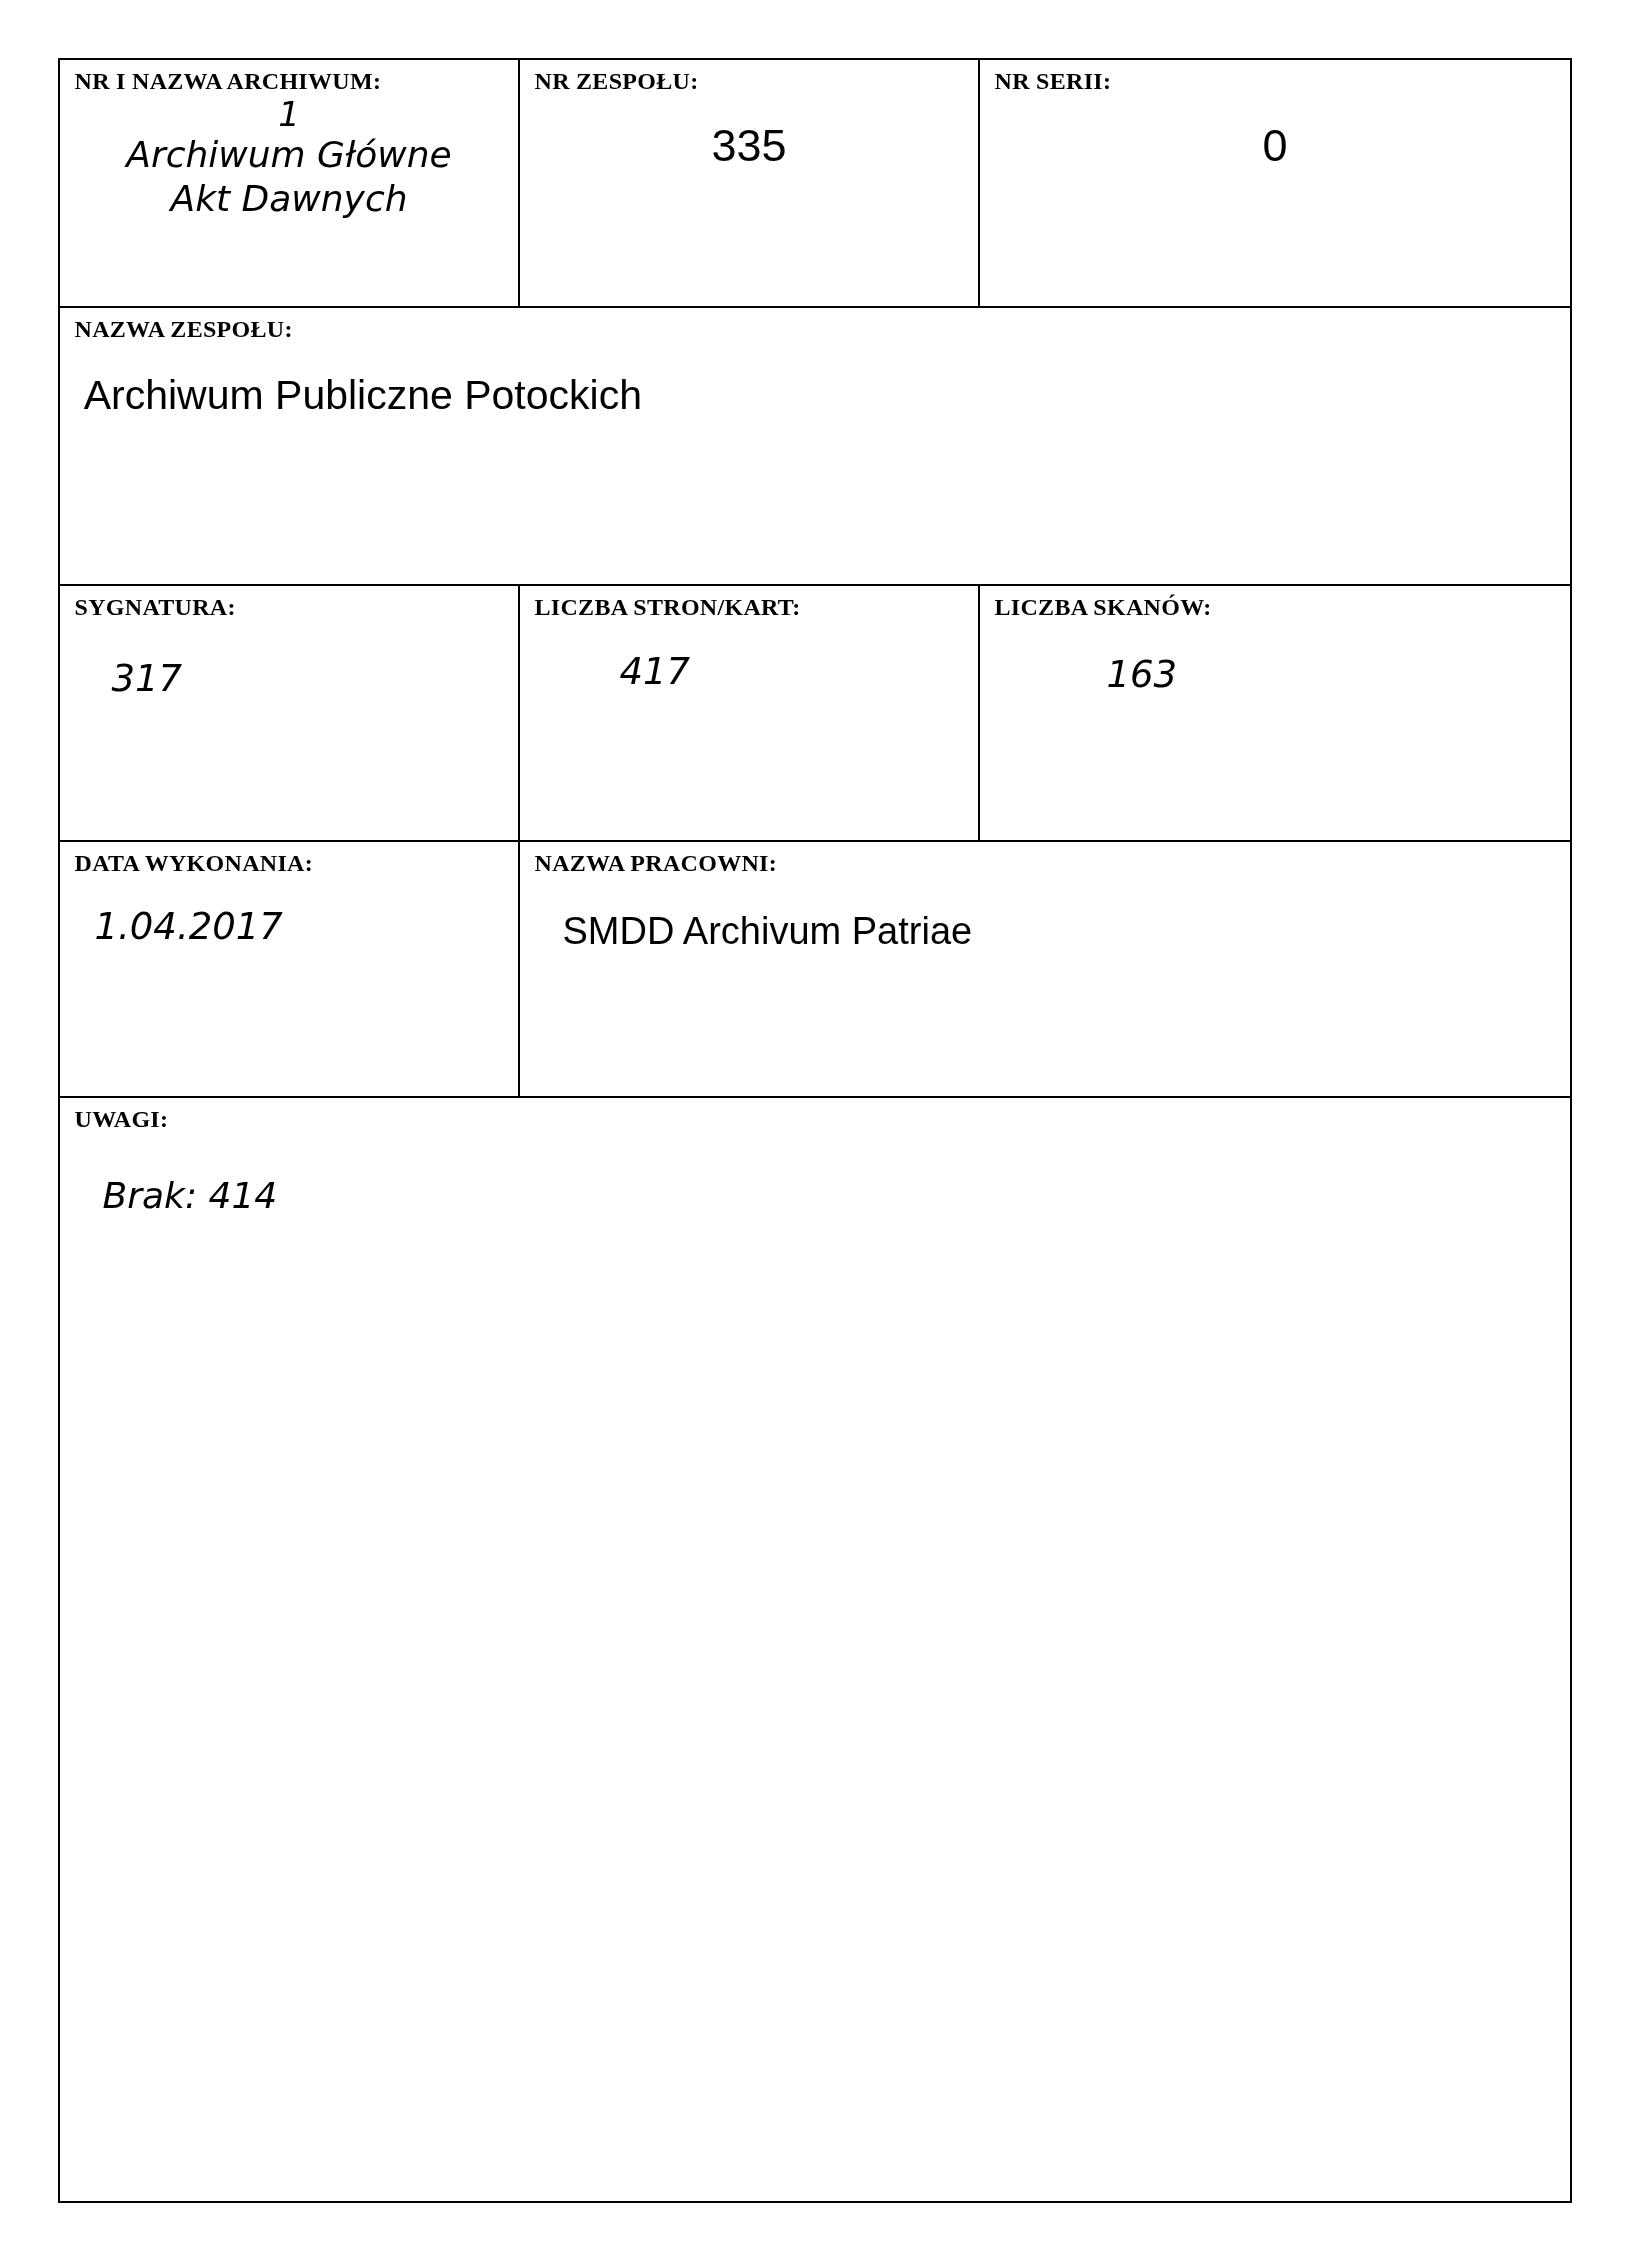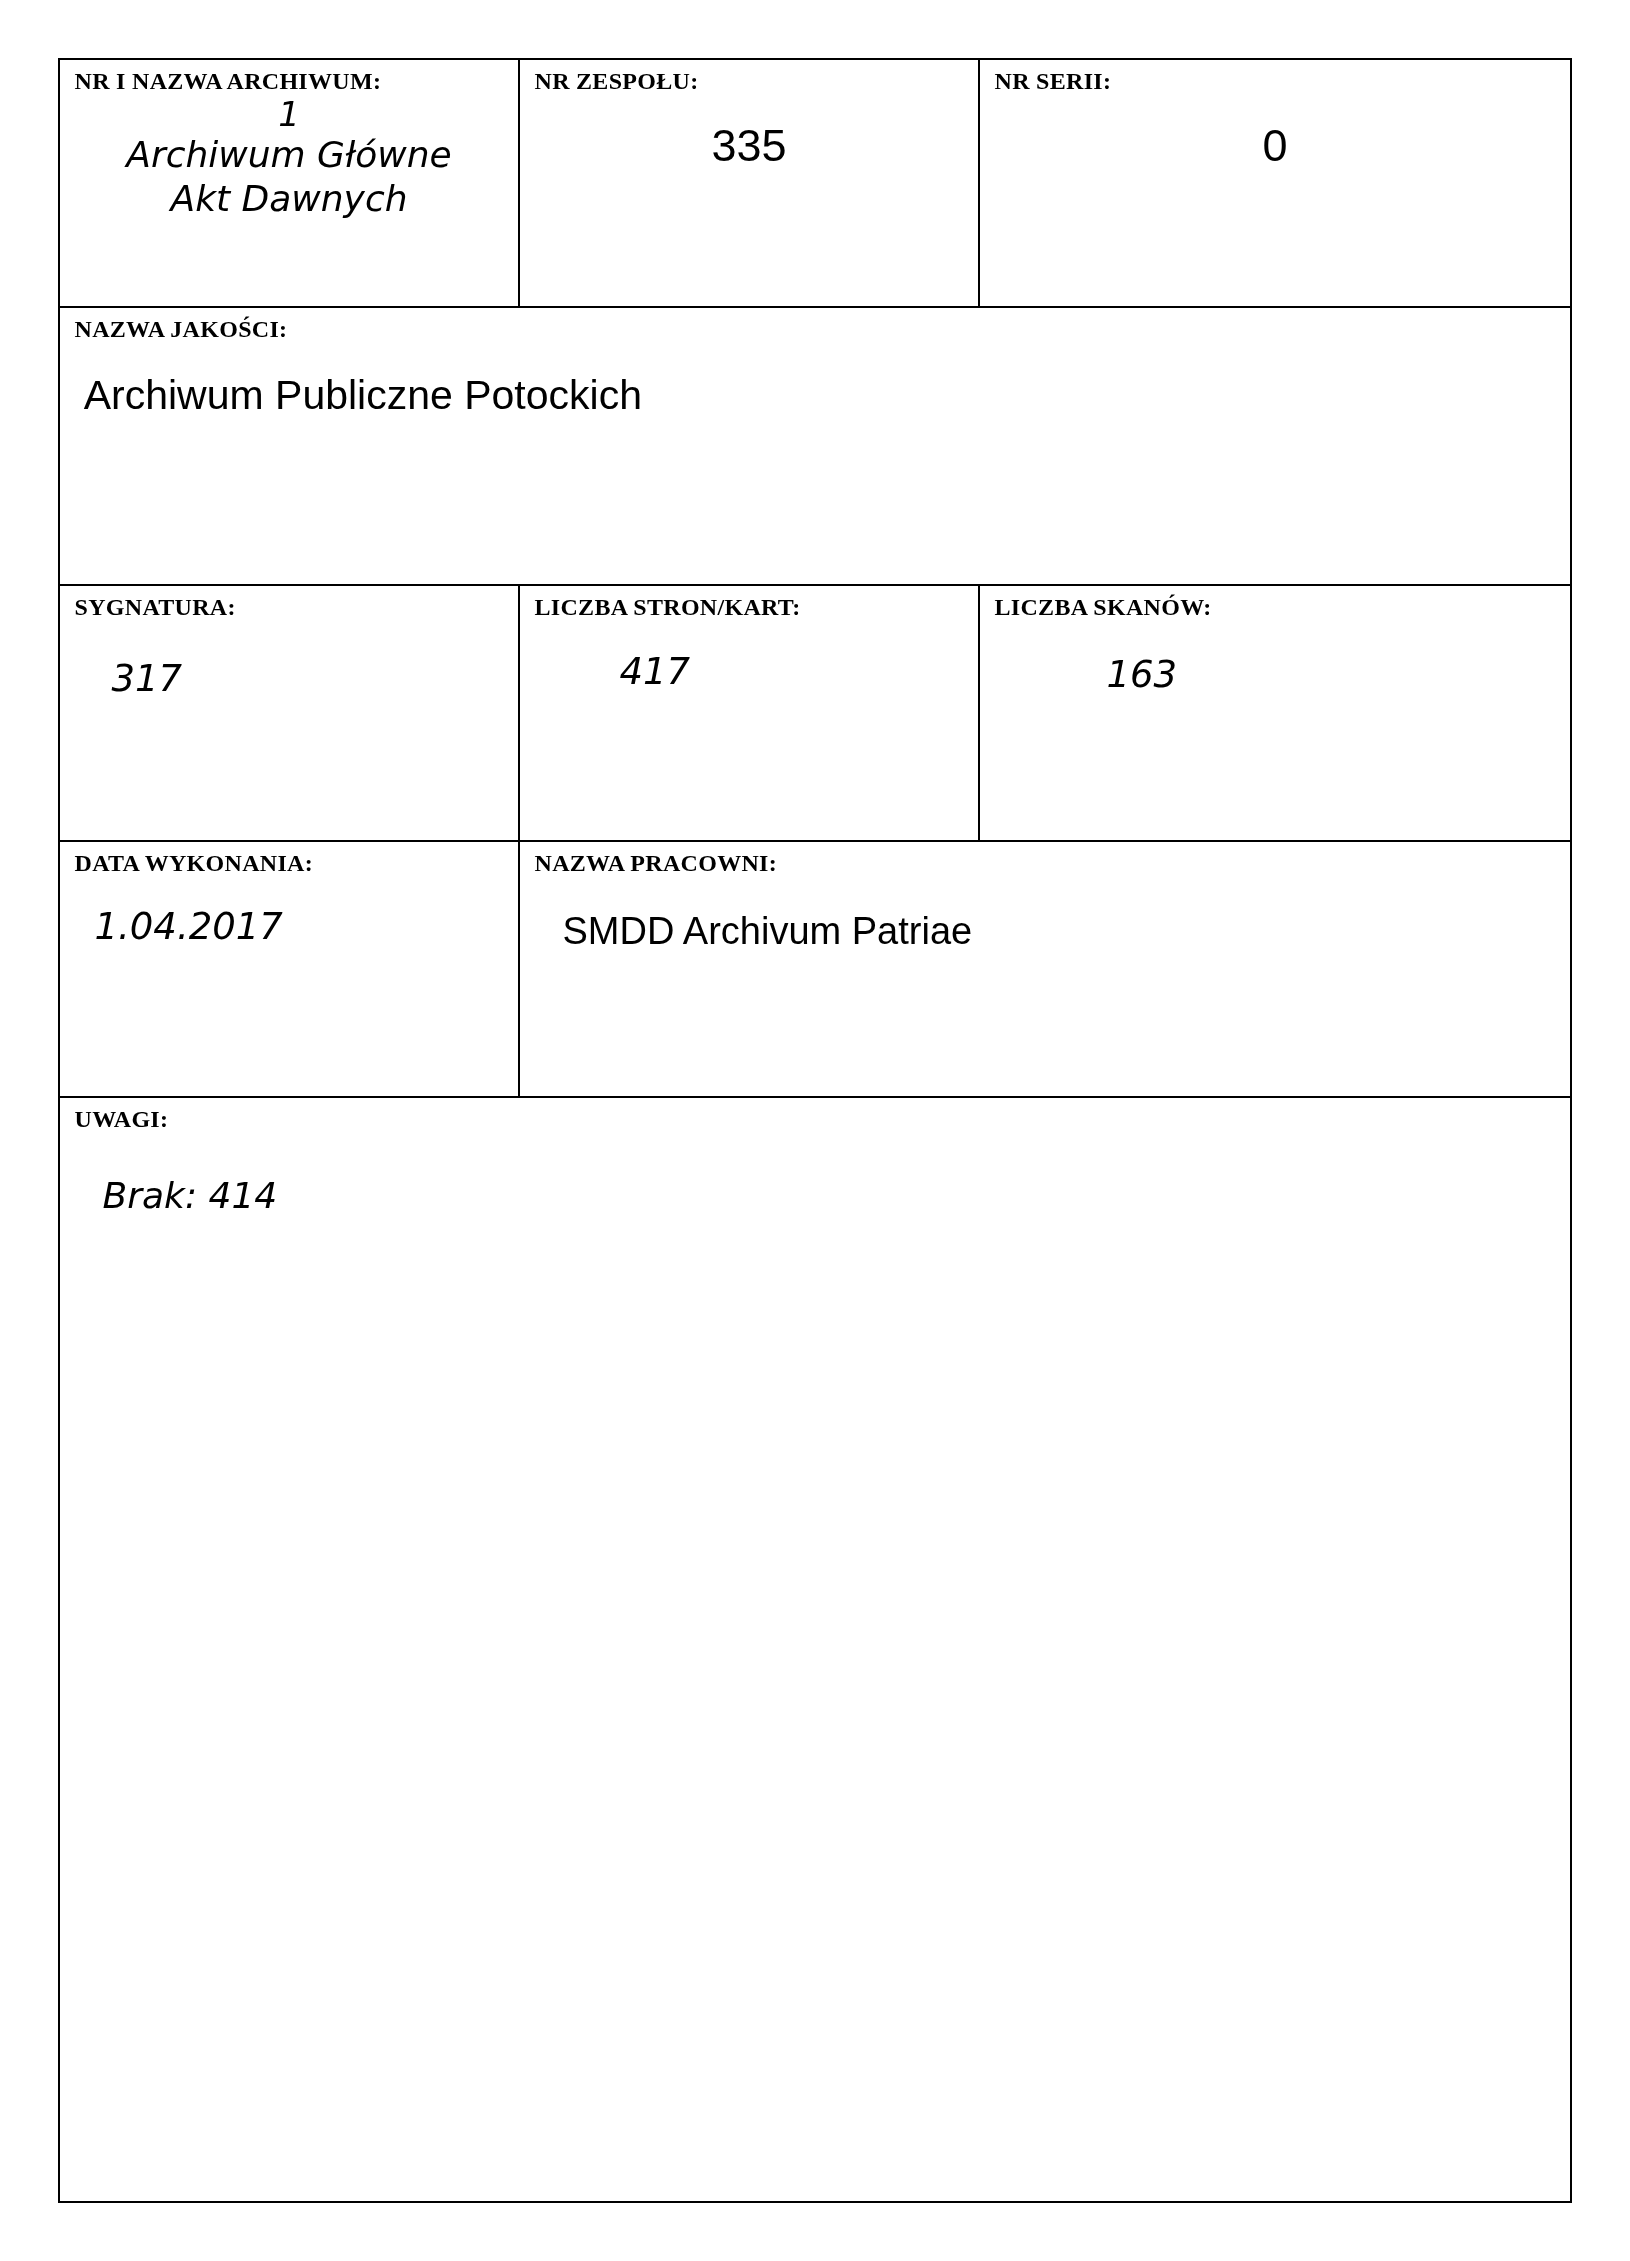--- a/index.html
+++ b/index.html
@@ -198,21 +198,21 @@
           <div class="cell-inner">
             <div class="lbl">NR SERII:</div>
             <div class="big-num">0</div>
           </div>
         </td>
       </tr>
 
       <tr>
         <td colspan="3" style="height:243px">
           <div class="cell-inner">
-            <div class="lbl">NAZWA JAKOŚCI:</div>
+            <div class="lbl">NAZWA ZESPOŁU:</div>
             <div class="zespol-value">Archiwum Publiczne Potockich</div>
           </div>
         </td>
       </tr>
 
       <tr>
         <td style="height:224px">
           <div class="cell-inner">
             <div class="lbl">SYGNATURA:</div>
             <div class="sygn-value">317</div>

